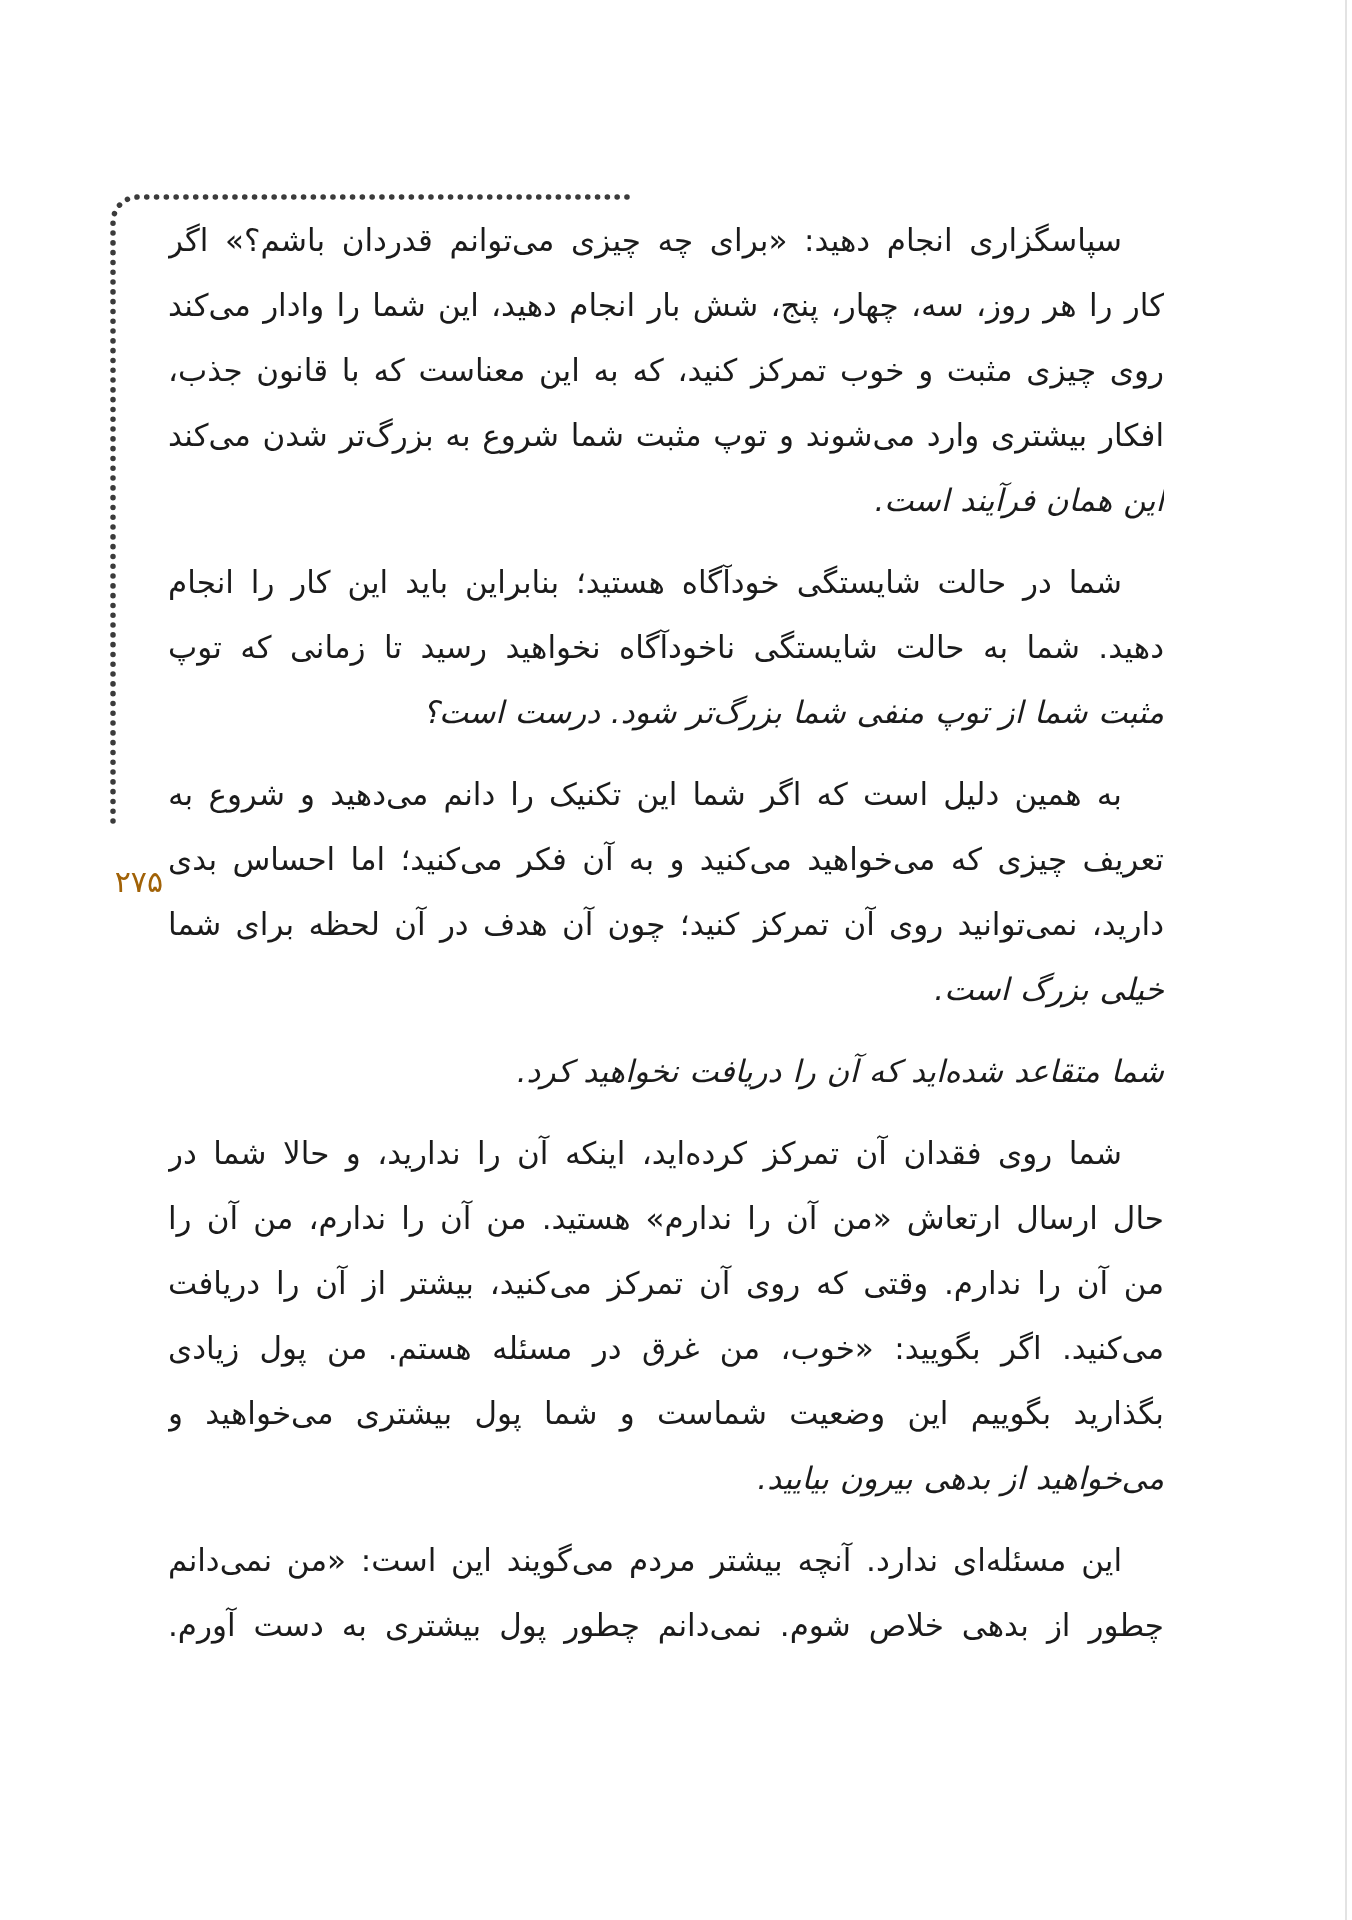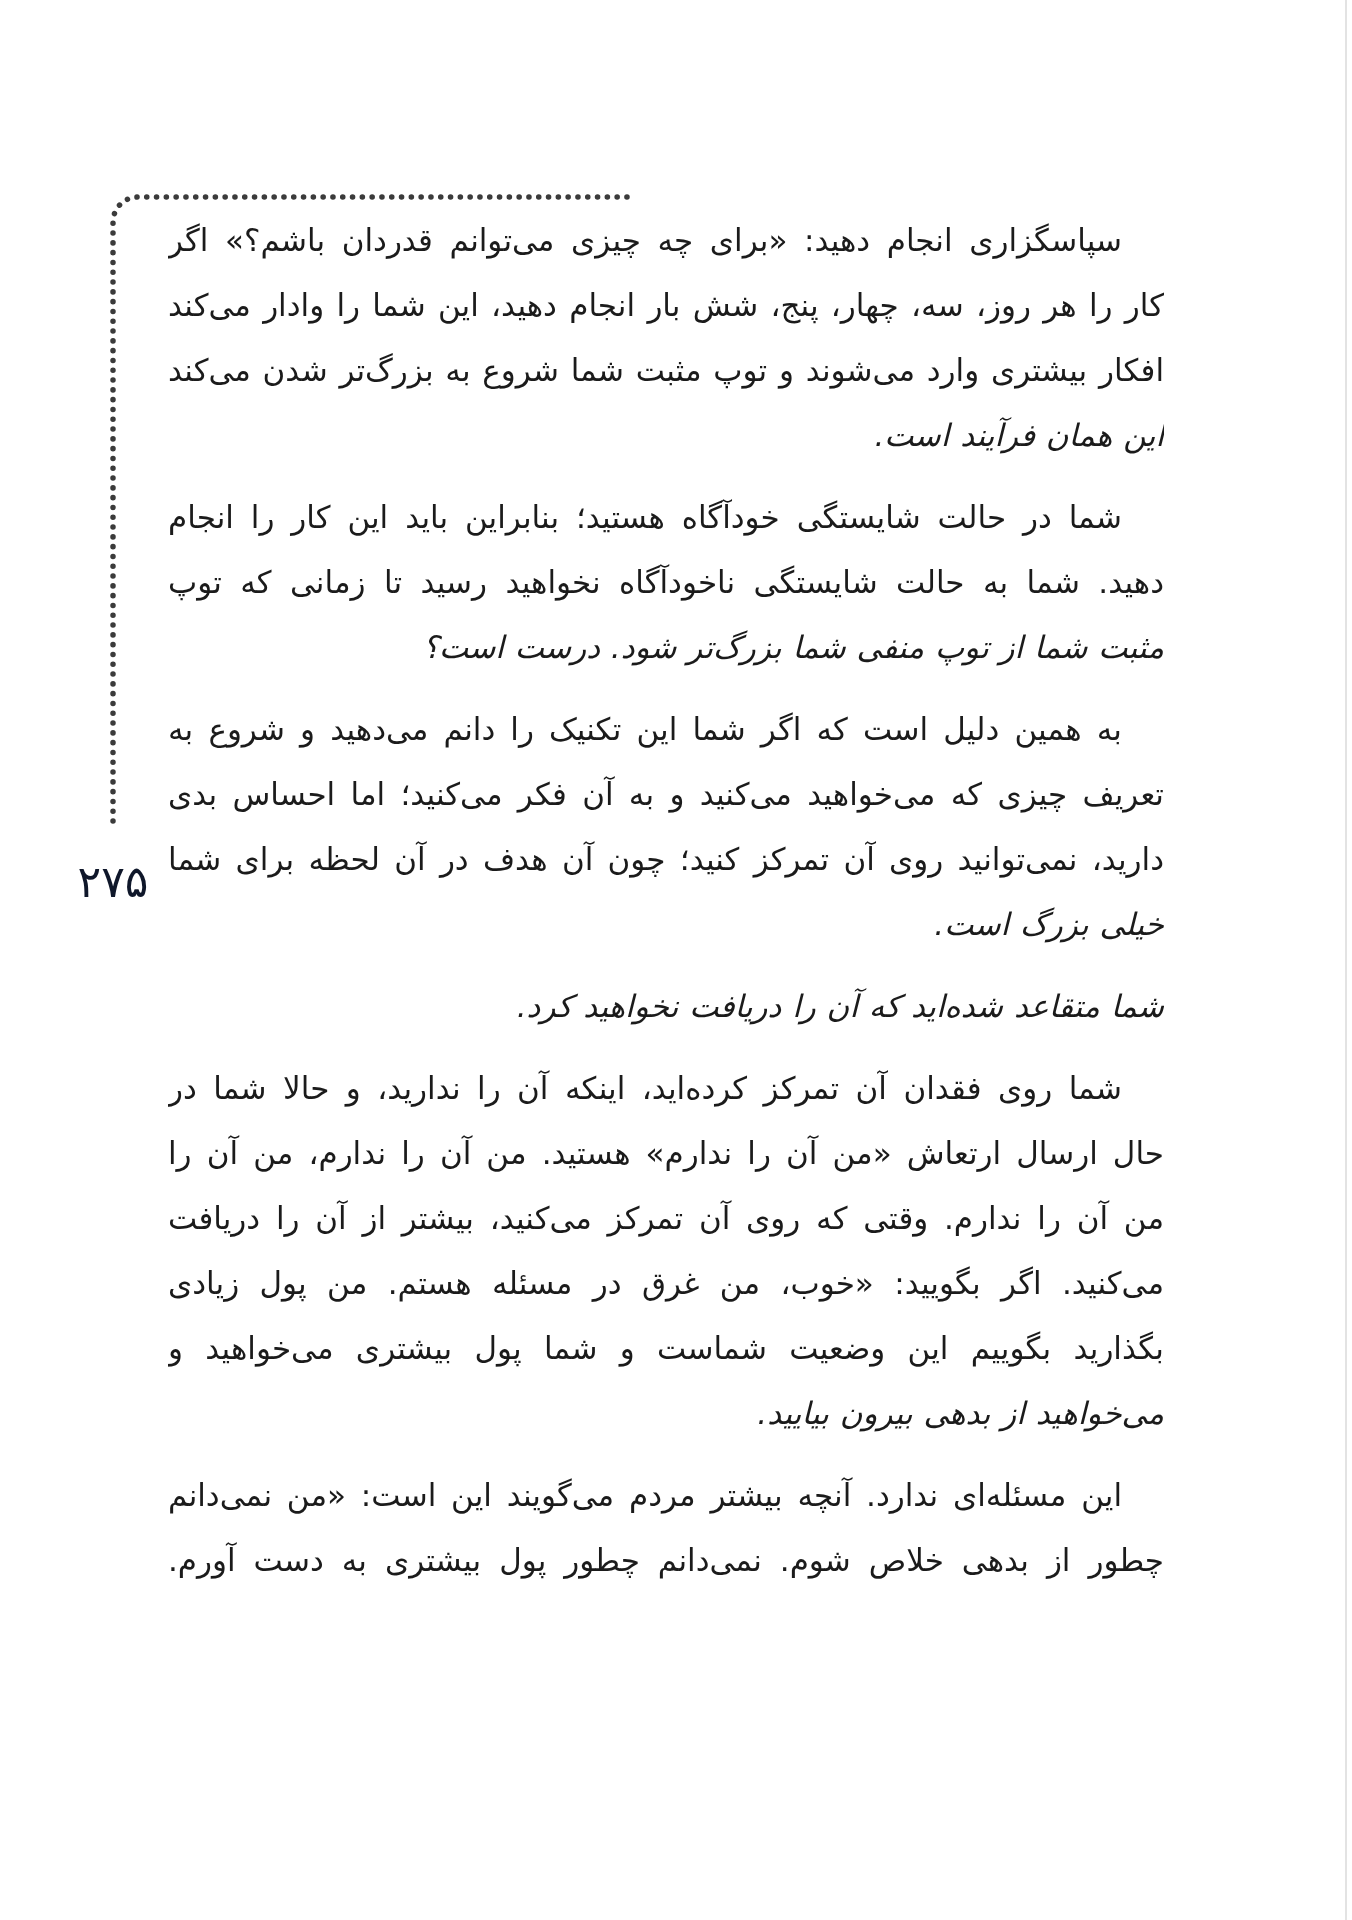--- a/index.html
+++ b/index.html
@@ -67,45 +67,46 @@
   .line.last {
     text-align-last: right;
     font-style: italic;
   }
   
   .page-number {
     position: absolute;
     top: 862px;
     left: 63px;
     width: 100px;
-    text-align: center;
+    text-align: right;
     direction: rtl;
-    font-size: 44px;
+    font-size: 30px;
     line-height: 40px;
-    color: #0f172a;
+    color: #a16207;
   }
 </style>
 </head>
 <body>
 
 <div class="page">
 
   <svg class="border-svg" viewBox="0 0 700 880" xmlns="http://www.w3.org/2000/svg" aria-hidden="true">
     <path d="M 627 197 H 138 A 25 25 0 0 0 113 222 V 825" fill="none" stroke="#3b3b3b" stroke-width="5.5" stroke-linecap="round" stroke-dasharray="0.1 9.7"></path>
   </svg>
 
   <div class="page-edge"></div>
 
   <div class="page-number">۲۷۵</div>
 
   <main class="text-block">
 
     <div class="para">
       <span class="line first">سپاسگزاری انجام دهید: «برای چه چیزی می‌توانم قدردان باشم؟» اگر این</span>
       <span class="line">کار را هر روز، سه، چهار، پنج، شش بار انجام دهید، این شما را وادار می‌کند تا</span>
+      <span class="line">روی چیزی مثبت و خوب تمرکز کنید، که به این معناست که با قانون جذب،</span>
       <span class="line">افکار بیشتری وارد می‌شوند و توپ مثبت شما شروع به بزرگ‌تر شدن می‌کند و</span>
       <span class="line last">این همان فرآیند است.</span>
     </div>
 
     <div class="para">
       <span class="line first">شما در حالت شایستگی خودآگاه هستید؛ بنابراین باید این کار را انجام</span>
       <span class="line">دهید. شما به حالت شایستگی ناخودآگاه نخواهید رسید تا زمانی که توپ</span>
       <span class="line last">مثبت شما از توپ منفی شما بزرگ‌تر شود. درست است؟</span>
     </div>
 

